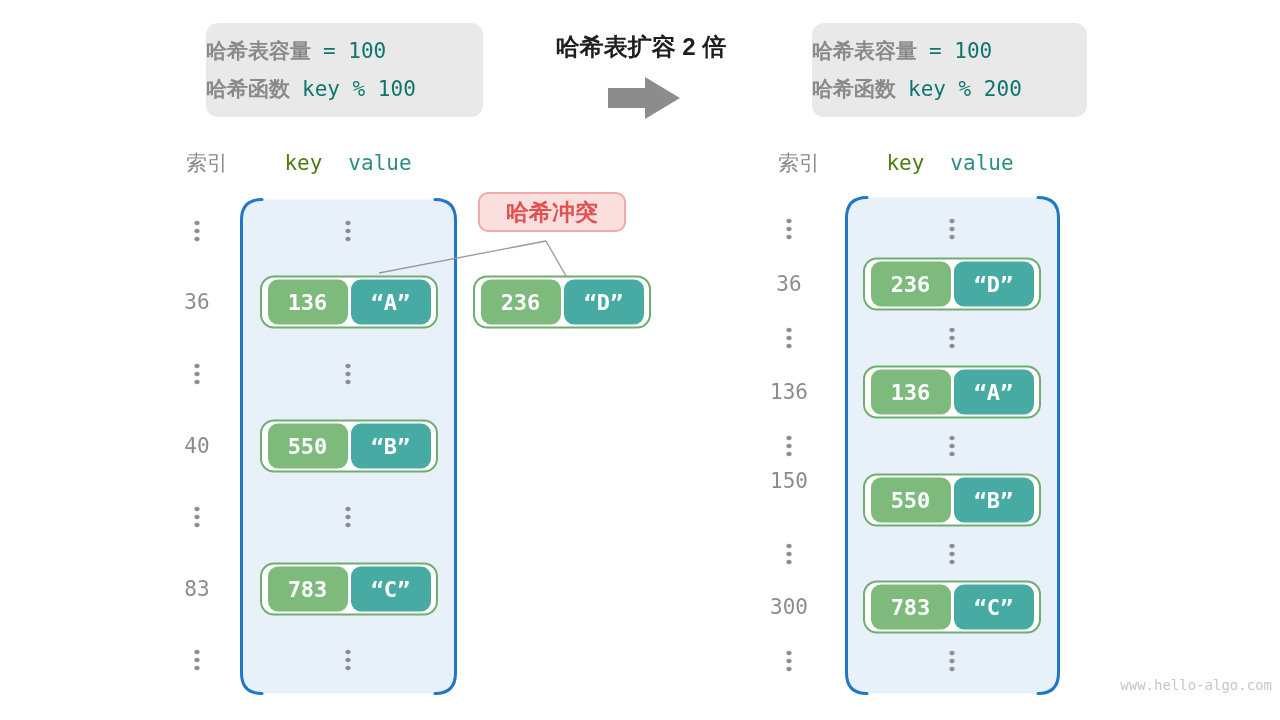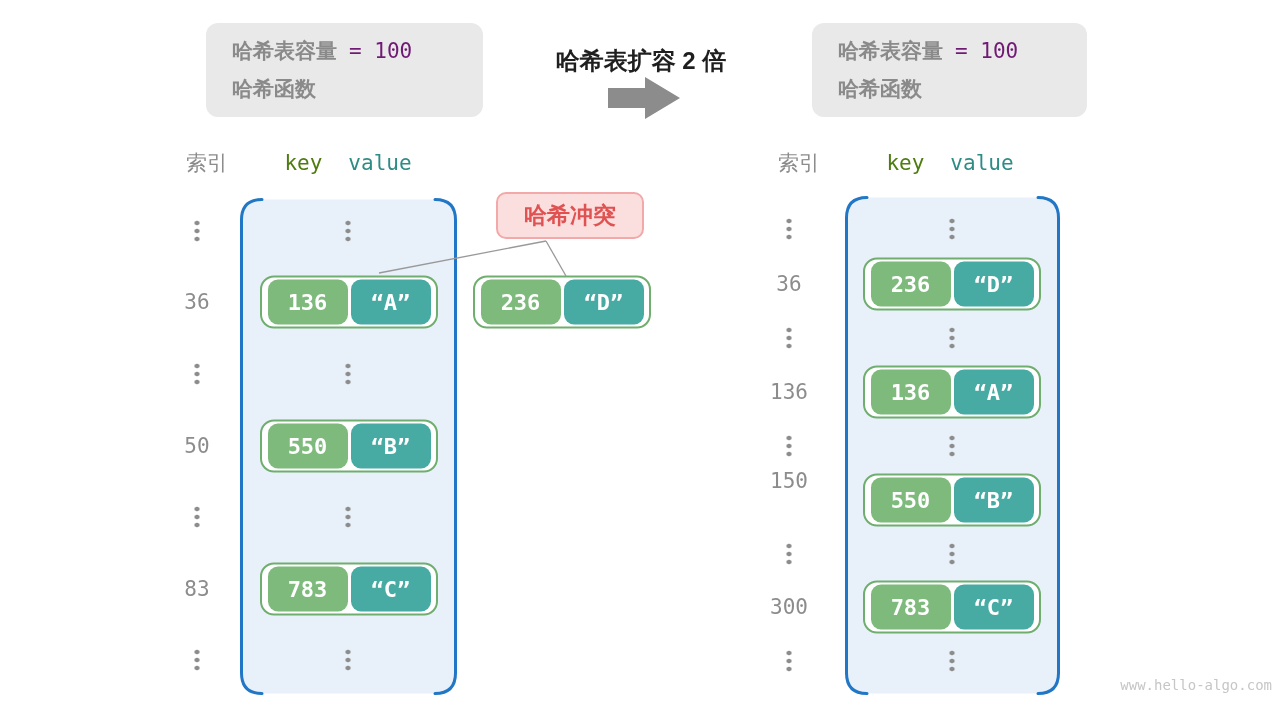--- a/index.html
+++ b/index.html
@@ -7,25 +7,25 @@
     position:relative;width:1280px;height:720px;background:#ffffff;
     font-family:"Liberation Sans",sans-serif;overflow:hidden;
   }
   .pos{position:absolute;transform:translate(-50%,-50%);}
   .abs{position:absolute;}
 
   
   .info{
     position:absolute;background:#e9e9e9;border-radius:12px;
     display:flex;flex-direction:column;justify-content:center;gap:4px;
-    padding-left:26px;box-sizing:border-box;
+    box-sizing:border-box;
   }
   .info-line{display:flex;align-items:baseline;gap:12px;line-height:34px;}
   .ilabel{font-weight:bold;font-size:21px;color:#8a8a8a;}
-  .ival{font-family:"DejaVu Sans Mono",monospace;font-size:21px;color:#701a75;}
+  .ival{font-family:"DejaVu Sans Mono",monospace;font-size:21px;color:#0f766e;}
 
   
   .title{font-size:24px;font-weight:bold;color:#1f1f1f;white-space:nowrap;}
 
   
   .hdr-idx{font-size:21px;color:#8c8c8c;white-space:nowrap;margin-left:10px;}
   .hdr-kv{display:flex;gap:26px;font-family:"DejaVu Sans Mono",monospace;font-size:21px;white-space:nowrap;}
   .hk{color:#4d7c0f;}
   .hv{color:#2e8c86;}
 
@@ -70,34 +70,36 @@
 
 <div class="canvas">
 
   <div class="info" style="left:206px;top:23px;width:277px;height:94px">
     <div class="info-line">
       <span class="ilabel">哈希表容量</span>
       <span class="ival">= 100</span>
     </div>
     <div class="info-line">
       <span class="ilabel">哈希函数</span>
+      <span class="ival">key % 100</span>
     </div>
   </div>
 
   <div class="info" style="left:812px;top:23px;width:275px;height:94px">
     <div class="info-line">
       <span class="ilabel">哈希表容量</span>
       <span class="ival">= 100</span>
     </div>
     <div class="info-line">
       <span class="ilabel">哈希函数</span>
-    </div>
-  </div>
-
-  <div class="title pos" style="left:641px;top:61px">哈希表扩容 2 倍</div>
+      <span class="ival">key % 200</span>
+    </div>
+  </div>
+
+  <div class="title pos" style="left:641px;top:47px">哈希表扩容 2 倍</div>
   <svg class="abs" style="left:605px;top:75px" width="78" height="46">
     <polygon points="3,13 40,13 40,2 75,23 40,44 40,33 3,33" fill="#8c8c8c"></polygon>
   </svg>
 
   <div class="hdr-idx pos" style="left:197px;top:163px">索引</div>
   <div class="hdr-kv pos" style="left:348px;top:163px">
     <span class="hk">key</span>
     <span class="hv">value</span>
   </div>
 
@@ -112,39 +114,39 @@
 
   <div class="idx pos" style="left:197px;top:302px">36</div>
   <div class="entry pos" style="left:349px;top:302px">
     <div class="kbox">136</div>
     <div class="vbox">“A”</div>
   </div>
 
   <div class="vdots pos" style="left:197px;top:374px"></div>
   <div class="vdots pos" style="left:348px;top:374px"></div>
 
-  <div class="idx pos" style="left:197px;top:446px">50</div>
+  <div class="idx pos" style="left:197px;top:446px">40</div>
   <div class="entry pos" style="left:349px;top:446px">
     <div class="kbox">550</div>
     <div class="vbox">“B”</div>
   </div>
 
   <div class="vdots pos" style="left:197px;top:517px"></div>
   <div class="vdots pos" style="left:348px;top:517px"></div>
 
   <div class="idx pos" style="left:197px;top:589px">83</div>
   <div class="entry pos" style="left:349px;top:589px">
     <div class="kbox">783</div>
     <div class="vbox">“C”</div>
   </div>
 
   <div class="vdots pos" style="left:197px;top:660px"></div>
   <div class="vdots pos" style="left:348px;top:660px"></div>
 
-  <div class="collision abs" style="left:496px;top:192px;width:148px;height:47px;box-sizing:border-box">哈希冲突</div>
+  <div class="collision abs" style="left:478px;top:192px;width:148px;height:40px;box-sizing:border-box">哈希冲突</div>
   <div class="entry pos" style="left:562px;top:302px">
     <div class="kbox">236</div>
     <div class="vbox">“D”</div>
   </div>
   <svg class="overlay" width="1280" height="720">
     <line x1="546" y1="241" x2="379" y2="273" stroke="#999999" stroke-width="1.3"></line>
     <line x1="546" y1="241" x2="566" y2="276" stroke="#999999" stroke-width="1.3"></line>
   </svg>
 
   <div class="hdr-idx pos" style="left:789px;top:163px">索引</div>

